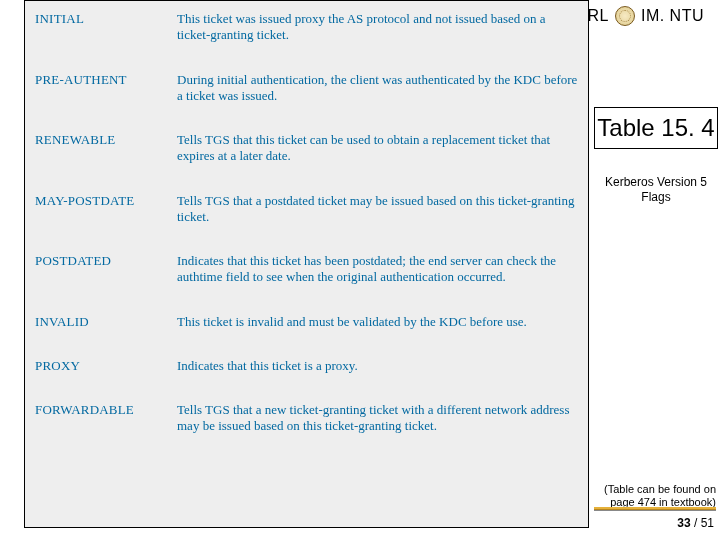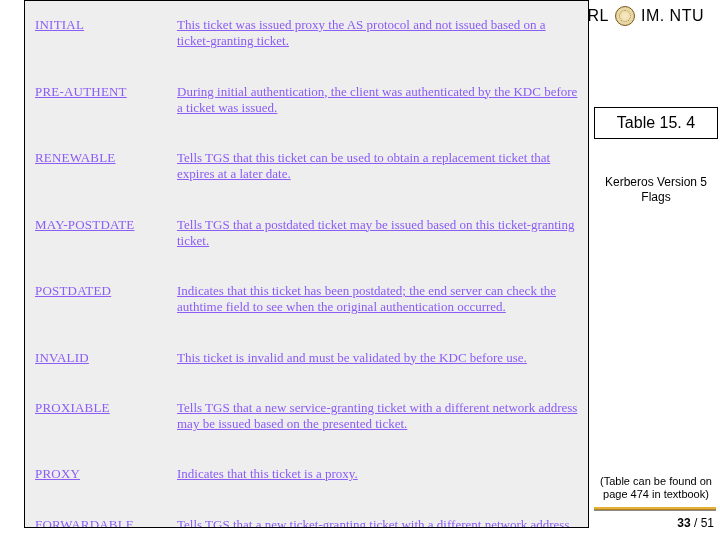--- a/index.html
+++ b/index.html
@@ -46,27 +46,26 @@
     border: 1px solid #000;
     background: #eeeeee;
     overflow: hidden;
   }
   table.flags {
     width: 100%;
     border-collapse: collapse;
     table-layout: fixed;
   }
   table.flags td {
-    padding: 16px 10px 18px 10px;
+    padding: 10px 10px 18px 10px;
     vertical-align: top;
     font-family: Georgia, 'Times New Roman', serif;
-    color: #8b5cf6;
+    color: #0369a1;
     font-size: 13px;
     line-height: 1.25;
-    text-decoration: underline;
   }
   table.flags td.name {
     width: 142px;
     font-weight: normal;
     letter-spacing: 0.2px;
   }
   table.flags td.desc {
     width: auto;
   }
 
@@ -78,40 +77,40 @@
     height: 540px;
   }
   .table-title {
     position: absolute;
     top: 107px;
     left: 0;
     width: 124px;
     border: 1px solid #000;
     background: #fff;
     text-align: center;
-    font-size: 16px;
+    font-size: 24px;
     padding: 6px 0;
   }
   .subtitle {
     position: absolute;
     top: 175px;
     left: 0;
     width: 124px;
     text-align: center;
     font-size: 12px;
     line-height: 1.25;
   }
   .note {
     position: absolute;
-    bottom: 38px;
+    bottom: 30px;
     left: 0;
     width: 124px;
     font-size: 11px;
     line-height: 1.25;
-    text-align: center;
+    text-align: right;
     padding: 0 2px;
   }
   .rule {
     position: absolute;
     bottom: 30px;
     left: 0;
     width: 122px;
     height: 0;
     border-top: 2px solid #e6b13a;
     border-bottom: 1px solid #b7851f;
@@ -157,24 +156,20 @@
         </tr>
         <tr>
           <td class="name">POSTDATED</td>
           <td class="desc">Indicates that this ticket has been postdated; the end server can check the authtime field to see when the original authentication occurred.</td>
         </tr>
         <tr>
           <td class="name">INVALID</td>
           <td class="desc">This ticket is invalid and must be validated by the KDC before use.</td>
         </tr>
         <tr>
-          <td class="name">PROXIABLE</td>
-          <td class="desc">Tells TGS that a new service-granting ticket with a different network address may be issued based on the presented ticket.</td>
-        </tr>
-        <tr>
           <td class="name">PROXY</td>
           <td class="desc">Indicates that this ticket is a proxy.</td>
         </tr>
         <tr>
           <td class="name">FORWARDABLE</td>
           <td class="desc">Tells TGS that a new ticket-granting ticket with a different network address may be issued based on this ticket-granting ticket.</td>
         </tr>
 
       </tbody>
     </table>

